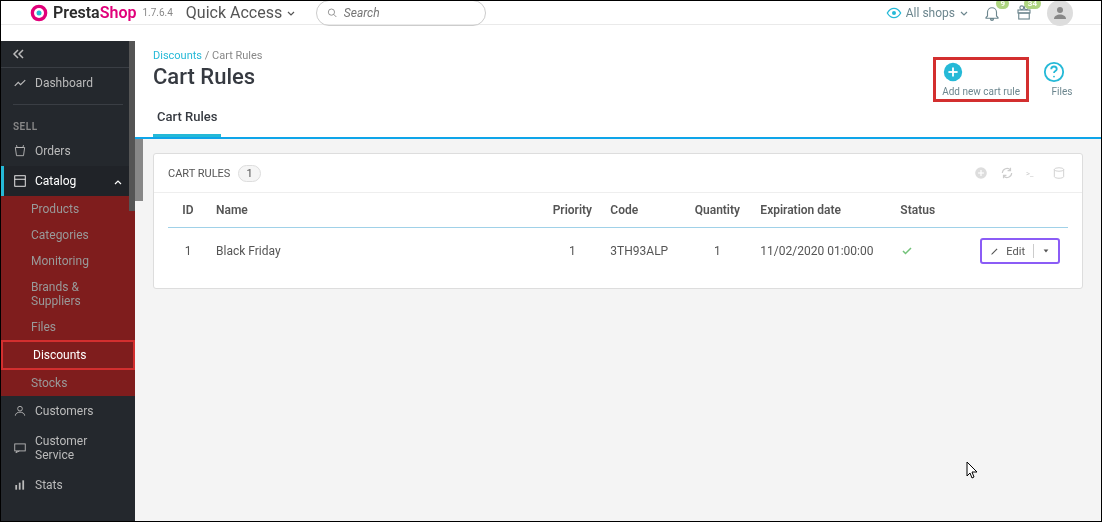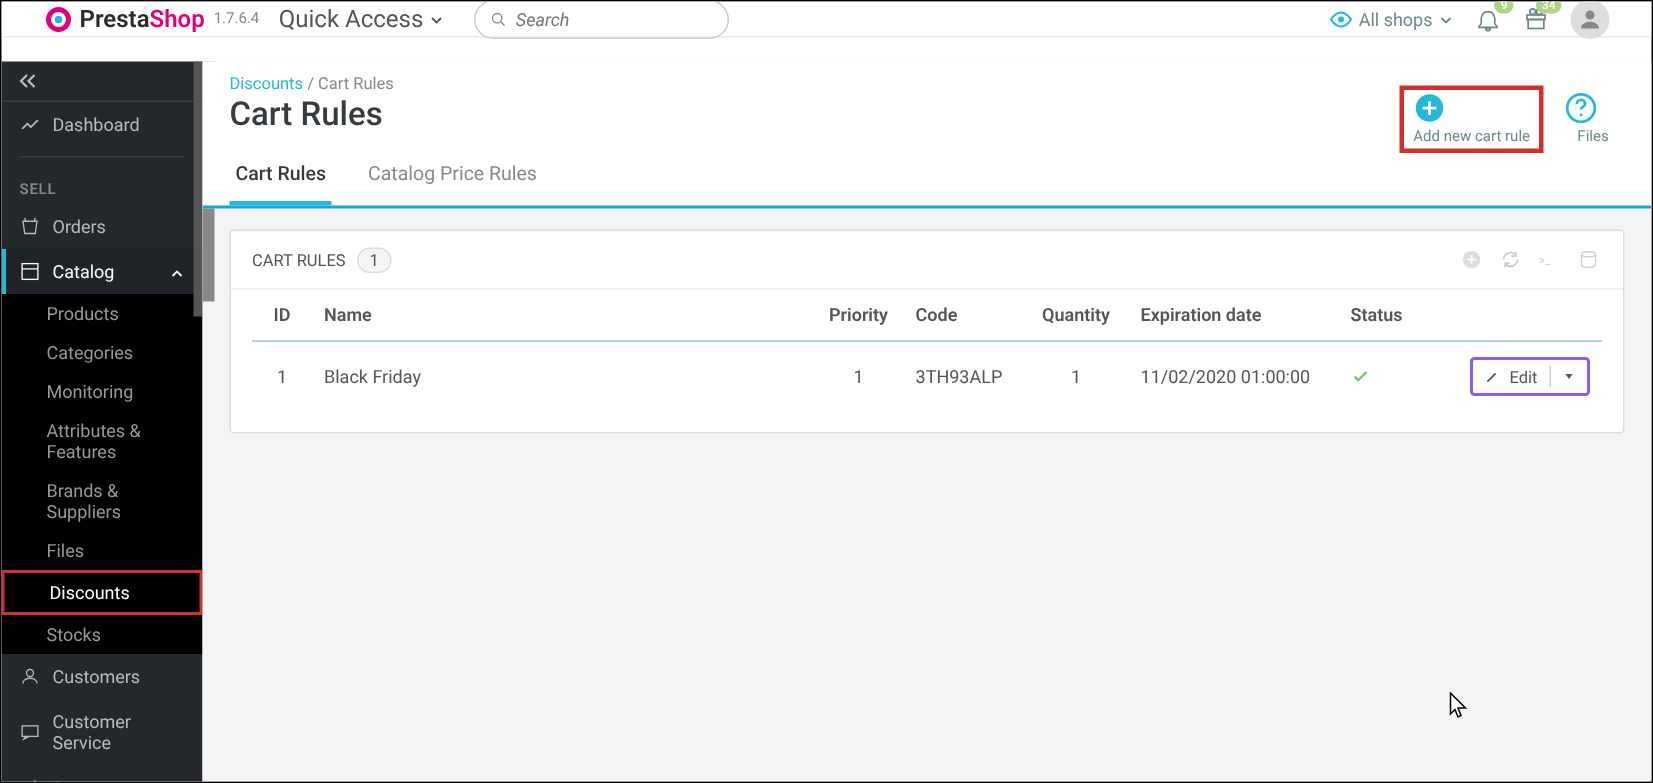--- a/index.html
+++ b/index.html
@@ -23,21 +23,21 @@
 
 
 .sidebar { position: absolute; left: 0; top: 40px; bottom: 0; width: 134px; background: #24282d; color: #bbb; font-size: 12px; overflow: hidden; }
 .sidebar-scroll { position: absolute; right: 0; top: 0; width: 6px; background: #555; height: 170px; }
 .collapse-btn { text-align: right; padding: 8px 10px; border-bottom: 1px solid #3a3e44; }
 .nav-item { display: flex; align-items: center; padding: 8px 12px; cursor: pointer; gap: 8px; }
 .nav-item.active-parent { background: #202328; color: #fff; }
 .nav-item .icon { width: 14px; height: 14px; flex-shrink: 0; }
 .nav-section { padding: 10px 12px 4px; color: #888; font-size: 10px; font-weight: 600; letter-spacing: 0.5px; }
 .nav-divider { height: 1px; background: #3a3e44; margin: 6px 12px; }
-.subnav { background: #000000; }
+.subnav { background: #7f1d1d; }
 .subnav .sub-item { padding: 6px 12px 6px 30px; font-size: 12px; color: #999; cursor: pointer; }
 .subnav .sub-item.highlighted { border: 2px solid #d32f2f; color: #fff; }
 .nav-item.with-accent { border-left: 3px solid #25b9d7; padding-left: 9px; align-items: flex-end; }
 
 
 .main { position: absolute; left: 134px; right: 0; top: 40px; bottom: 0; background: #f4f4f4; overflow: auto; }
 .main-scroll { position: absolute; left: 0; top: 0; width: 8px; background: #888; height: 160px; }
 .page-header { background: #fff; border-bottom: 2px solid #0ea5e9; padding: 8px 18px 0; position: relative; }
 .breadcrumb { font-size: 11px; color: #888; }
 .breadcrumb a { color: #25b9d7; text-decoration: none; }
@@ -170,21 +170,20 @@
       </span>
     <span>Catalog</span>
     <svg width="10" height="10" viewBox="0 0 10 10" style="margin-left:auto">
         <path d="M2 6l3-3 3 3" stroke="#fff" stroke-width="1.2" fill="none"></path>
       </svg>
   </div>
   <div class="subnav">
     <div class="sub-item">Products</div>
     <div class="sub-item">Categories</div>
     <div class="sub-item">Monitoring</div>
-    <div class="sub-item">Attributes &amp; Features</div>
     <div class="sub-item">Brands &amp; Suppliers</div>
     <div class="sub-item">Files</div>
     <div class="sub-item highlighted">Discounts</div>
     <div class="sub-item">Stocks</div>
   </div>
   <div class="nav-item">
     <span class="icon">
         <svg width="14" height="14" viewBox="0 0 24 24">
           <circle cx="12" cy="8" r="4" stroke="#bbb" stroke-width="1.5" fill="none"></circle>
           <path d="M4 20c0-4 4-6 8-6s8 2 8 6" stroke="#bbb" stroke-width="1.5" fill="none"></path>
@@ -240,21 +239,20 @@
               <circle cx="12" cy="12" r="10" fill="none" stroke="#25b9d7" stroke-width="2"></circle>
               <path d="M9 9a3 3 0 116 0c0 2-3 2-3 4" stroke="#25b9d7" stroke-width="2" fill="none"></path>
               <circle cx="12" cy="17" r="1" fill="#25b9d7"></circle>
             </svg>
           </div>
         <div>Files</div>
       </div>
     </div>
     <div class="tabs">
       <div class="tab active">Cart Rules</div>
-      <div class="tab">Catalog Price Rules</div>
     </div>
   </div>
 
   <div class="content-body">
     <div class="panel">
       <div class="panel-header">
         <span>CART RULES</span>
         <span class="count-pill">1</span>
         <div class="panel-tools">
           <span class="tool">

